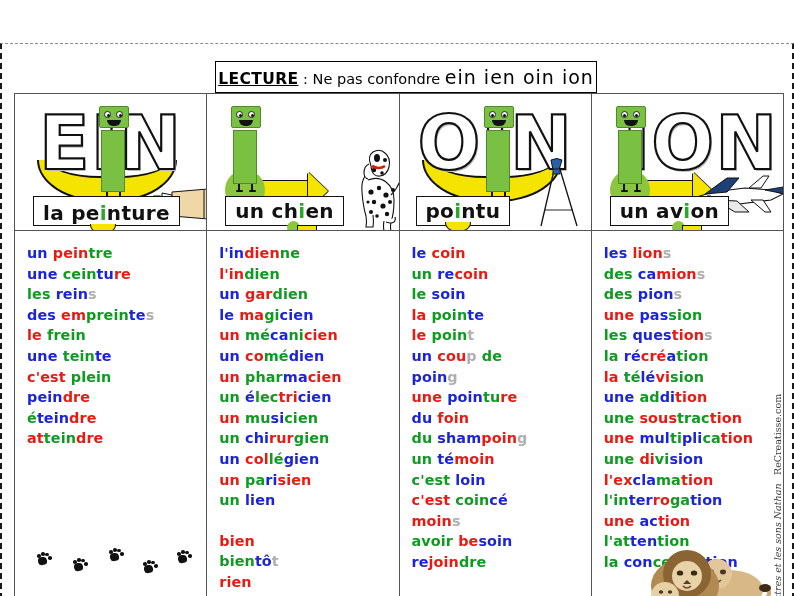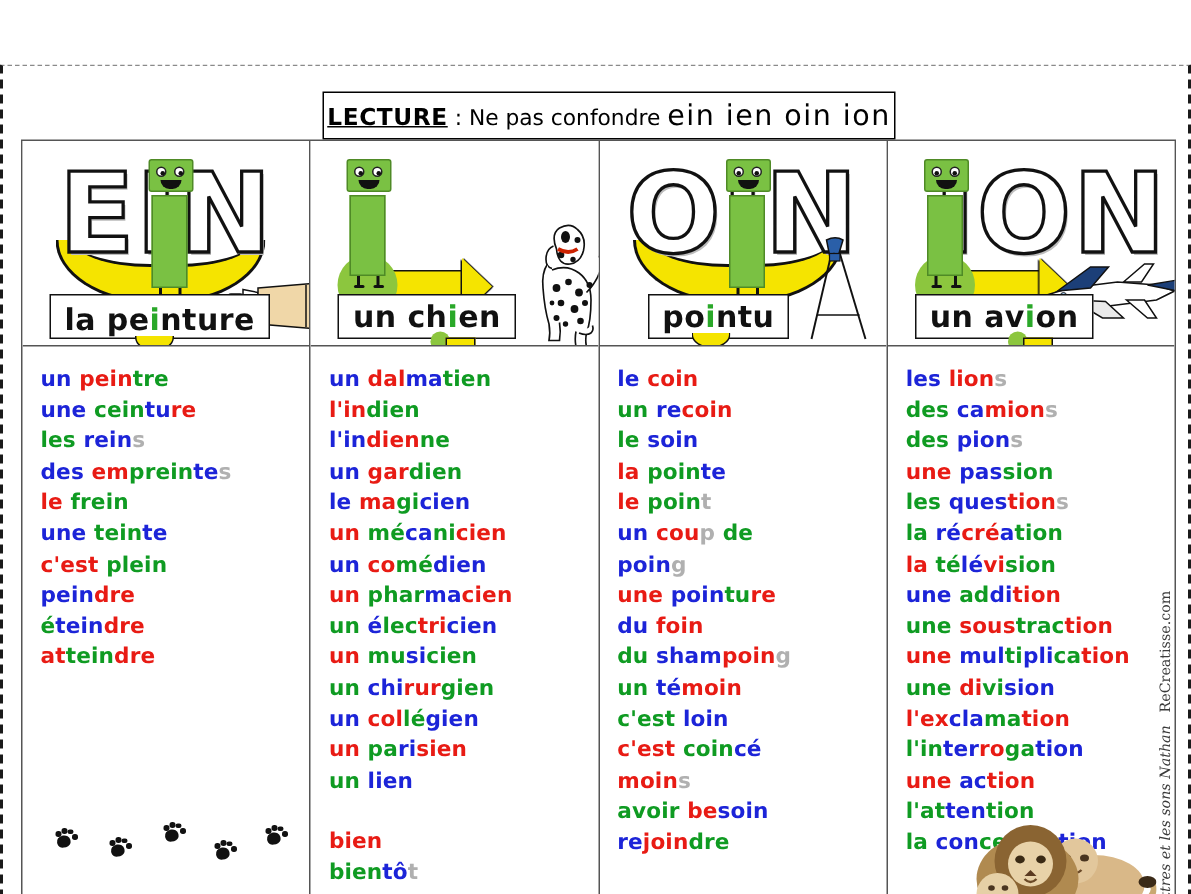--- a/index.html
+++ b/index.html
@@ -447,23 +447,22 @@
     <path d="M31 26 q7 4 13 0" stroke="#cc2200" stroke-width="2.6" fill="none"></path>
   </svg></div>
           <div class="keyword" style="left: 18px;">
             <span class="kw">un ch<span class="gi">i<span class="mark-ball">
                   <i></i>
                   <b></b>
                 </span></span>en</span>
           </div>
         </div>
         <div class="words">
-          <div class="word"><span class="c-blue">un </span><span class="c-red">dal</span><span class="c-blue">ma</span><span class="c-green">tien</span></div>
+          <div class="word"><span class="c-blue">l'in</span><span class="c-red">dien</span><span class="c-green">ne</span></div>
           <div class="word"><span class="c-red">l'in</span><span class="c-green">dien</span></div>
-          <div class="word"><span class="c-blue">l'in</span><span class="c-red">dien</span><span class="c-green">ne</span></div>
           <div class="word"><span class="c-blue">un </span><span class="c-red">gar</span><span class="c-green">dien</span></div>
           <div class="word"><span class="c-blue">le </span><span class="c-red">ma</span><span class="c-green">gi</span><span class="c-blue">cien</span></div>
           <div class="word"><span class="c-red">un </span><span class="c-green">mé</span><span class="c-blue">ca</span><span class="c-green">ni</span><span class="c-red">cien</span></div>
           <div class="word"><span class="c-blue">un </span><span class="c-red">co</span><span class="c-green">mé</span><span class="c-blue">dien</span></div>
           <div class="word"><span class="c-red">un </span><span class="c-green">phar</span><span class="c-blue">ma</span><span class="c-red">cien</span></div>
           <div class="word"><span class="c-green">un </span><span class="c-blue">é</span><span class="c-green">lec</span><span class="c-red">tri</span><span class="c-blue">cien</span></div>
           <div class="word"><span class="c-red">un </span><span class="c-green">mu</span><span class="c-blue">si</span><span class="c-green">cien</span></div>
           <div class="word"><span class="c-green">un </span><span class="c-blue">chi</span><span class="c-red">rur</span><span class="c-green">gien</span></div>
           <div class="word"><span class="c-blue">un </span><span class="c-red">col</span><span class="c-green">lé</span><span class="c-blue">gien</span></div>
           <div class="word"><span class="c-red">un </span><span class="c-green">pa</span><span class="c-blue">ri</span><span class="c-red">sien</span></div>
@@ -492,21 +491,21 @@
               <span></span>
             </div>
           </div>
           <div id="compass"><svg viewBox="0 0 56 78" width="56" height="78">
     <path d="M26 10 L12 70" stroke="#111" stroke-width="1.3" fill="none"></path>
     <path d="M30 10 L48 70" stroke="#111" stroke-width="1.3" fill="none"></path>
     <path d="M16 54 L44 54" stroke="#111" stroke-width="0.9" fill="none"></path>
     <path d="M22 4 q6 -3 11 0 l-3 10 q-3 -2 -6 0 z" fill="#2a5fa8" stroke="#111" stroke-width="1"></path>
     <rect x="24" y="13" width="7" height="5" fill="#2a5fa8" stroke="#111" stroke-width="0.8"></rect>
   </svg></div>
-          <div class="keyword" style="left: 32px;">
+          <div class="keyword" style="left: 16px;">
             <span class="kw">po<span class="gi">i<span class="mark-smile"></span></span>ntu</span>
           </div>
         </div>
         <div class="words">
           <div class="word"><span class="c-blue">le </span><span class="c-red">coin</span></div>
           <div class="word"><span class="c-green">un </span><span class="c-blue">re</span><span class="c-red">coin</span></div>
           <div class="word"><span class="c-green">le </span><span class="c-blue">soin</span></div>
           <div class="word"><span class="c-red">la </span><span class="c-green">poin</span><span class="c-blue">te</span></div>
           <div class="word"><span class="c-red">le </span><span class="c-green">poin</span><span class="c-gray">t</span></div>
           <div class="word"><span class="c-blue">un </span><span class="c-red">cou</span><span class="c-gray">p</span><span class="c-green"> de</span></div>

